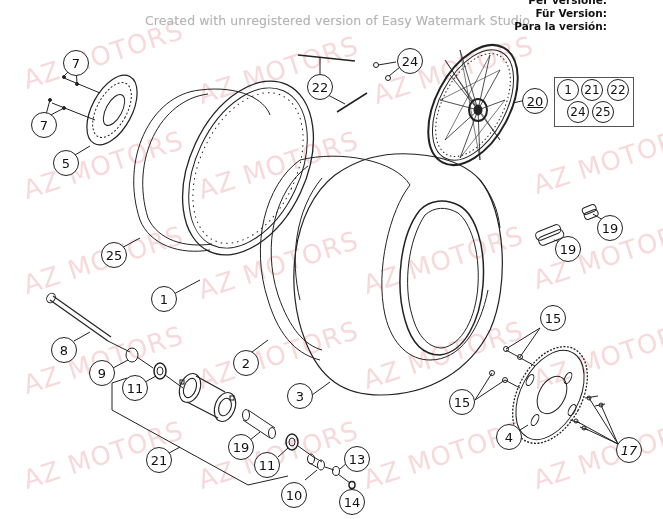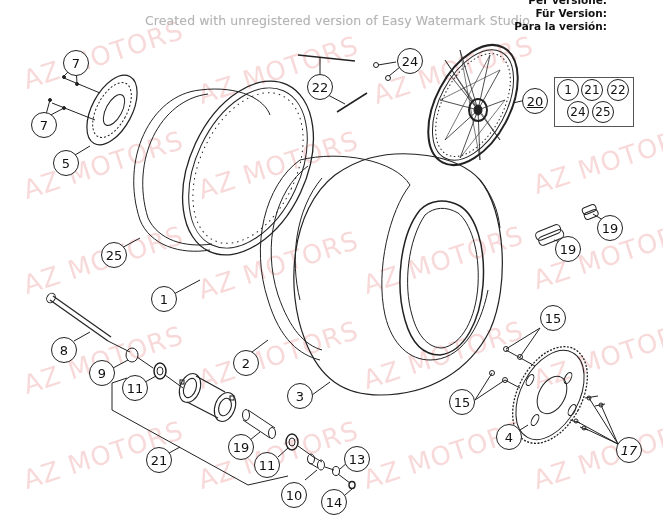--- a/index.html
+++ b/index.html
@@ -217,21 +217,21 @@
   <div class="callout" style="left:555px;top:236px;">19</div>
   <div class="callout" style="left:597px;top:215px;">19</div>
   <div class="callout" style="left:51px;top:337px;">8</div>
   <div class="callout" style="left:89px;top:360px;">9</div>
   <div class="callout" style="left:122px;top:375px;">11</div>
   <div class="callout" style="left:254px;top:452px;">11</div>
   <div class="callout" style="left:228px;top:434px;">19</div>
   <div class="callout" style="left:146px;top:447px;">21</div>
   <div class="callout" style="left:281px;top:474px;margin-top:8px;">10</div>
   <div class="callout" style="left:344px;top:446px;">13</div>
-  <div class="callout" style="left:321px;top:489px;">14</div>
+  <div class="callout" style="left:339px;top:489px;">14</div>
   <div class="callout" style="left:540px;top:305px;">15</div>
   <div class="callout" style="left:449px;top:389px;">15</div>
   <div class="callout" style="left:496px;top:424px;">4</div>
   <div class="callout" style="left:616px;top:437px;font-style:italic;">17</div>
 
   <div class="kit-box"></div>
   <div class="callout small" style="left:557px;top:79px;">1</div>
   <div class="callout small" style="left:581px;top:79px;">21</div>
   <div class="callout small" style="left:607px;top:79px;">22</div>
   <div class="callout small" style="left:567px;top:101px;">24</div>

